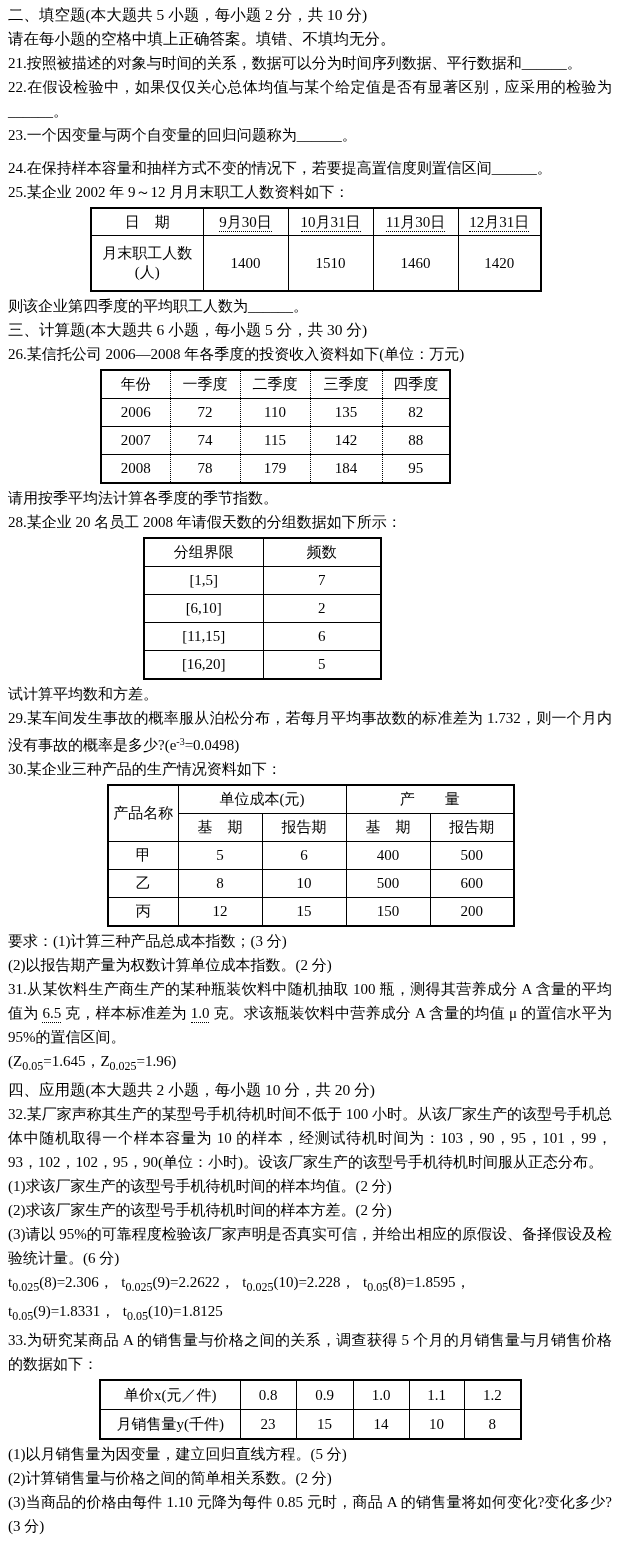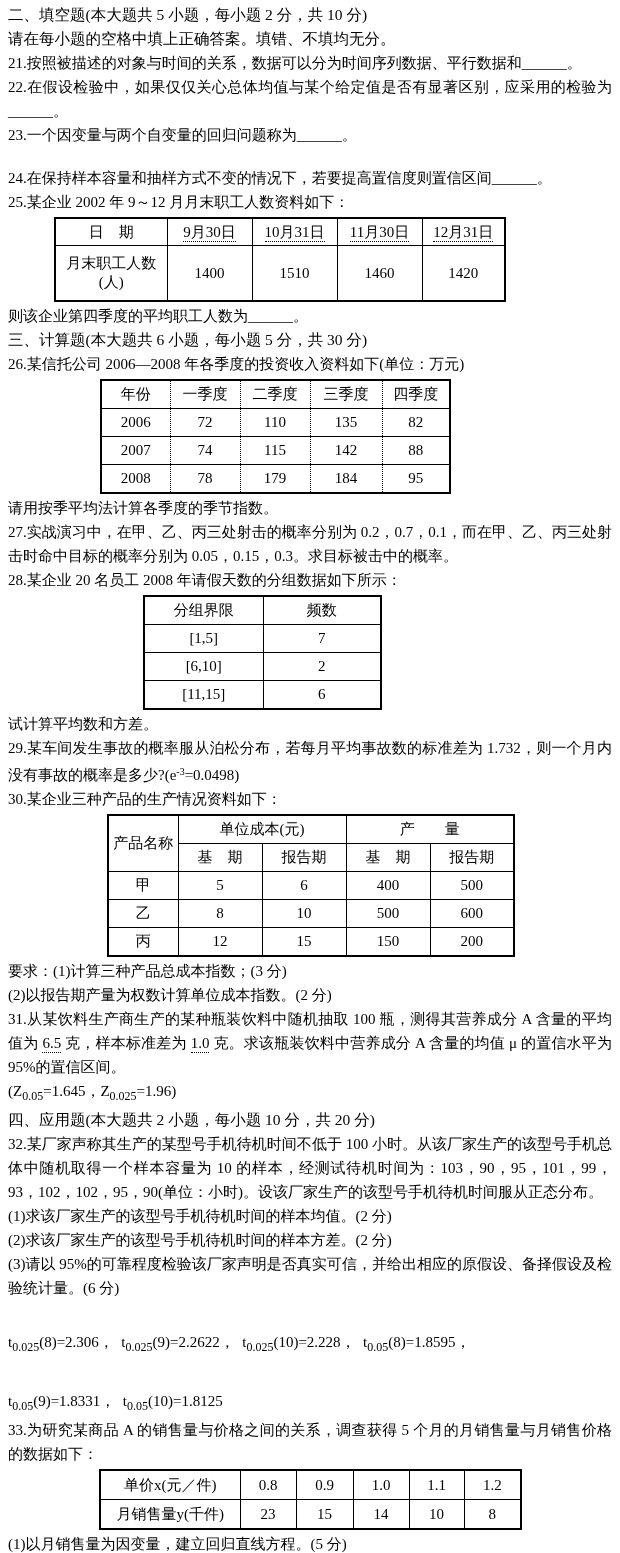--- a/index.html
+++ b/index.html
@@ -3,28 +3,28 @@
 <meta charset="utf-8">
 <style>
   html, body { margin:0; padding:0; background:#ffffff; }
   body {
     width:620px; height:1553px; overflow:hidden;
     color:#000; font-family:"Liberation Serif","DejaVu Serif",serif;
   }
   .doc { padding:3px 8px 0 8px; }
   p { margin:0; font-size:15px; line-height:24px; text-align:justify; }
   p.h { font-weight:normal; font-size:15.5px; }
-  .gap { margin-top:19px; }
-  .tline { white-space:pre-wrap;margin-top:30px; }
+  .gap { margin-top:9px; }
+  .tline { white-space:pre-wrap; }
   .sub { font-size:12px; vertical-align:-4px; }
   .sup { font-size:10px; vertical-align:5px; }
   .ud  { border-bottom:1px dotted #000; padding-bottom:1px; }
   table { border-collapse:collapse; table-layout:fixed; border:2px solid #000; margin-top:3px; margin-bottom:2px; }
   td { border:1px solid #000; text-align:center; vertical-align:middle; font-size:15px; padding:0; overflow:hidden; }
-  .t25 { margin-left:46px; width:450px; }
+  .t25 { margin-left:82px; width:450px; }
   .t25 tr.hd td { height:26px; }
   .t25 tr.bd td { height:54px; }
   .t26 { margin-left:92px; width:349px; }
   .t26 td { height:27px; border-top:1px solid #000; border-bottom:1px solid #000; border-left:1px dotted #000; border-right:none; }
   .t26 td:first-child { border-left:none; }
   .t28 { margin-left:135px; width:237px; }
   .t28 td { height:27px; }
   .t30 { margin-left:99px; width:406px; }
   .t30 td { height:27px; }
   .t33 { margin-left:91px; width:421px;font-family:Liberation Serif, serif; }
@@ -111,21 +111,20 @@
       <td>2008</td>
       <td>78</td>
       <td>179</td>
       <td>184</td>
       <td>95</td>
     </tr>
   </tbody>
     </table>
   <p>请用按季平均法计算各季度的季节指数。</p>
 
-  <p>27.实战演习中，在甲、乙、丙三处射击的概率分别为 0.2，0.7，0.1，而在甲、乙、丙三处射击时命中目标的概率分别为 0.05，0.15，0.3。求目标被击中的概率。</p>
 
   <p>28.某企业 20 名员工 2008 年请假天数的分组数据如下所示：</p>
   <table class="t28">
     <colgroup>
         <col style="width:119px">
         <col style="width:118px">
       </colgroup>
     <tbody>
         <tr>
       <td>分组界限</td>
@@ -135,20 +134,24 @@
       <td>[1,5]</td>
       <td>7</td>
     </tr>
     <tr>
       <td>[6,10]</td>
       <td>2</td>
     </tr>
     <tr>
       <td>[11,15]</td>
       <td>6</td>
+    </tr>
+    <tr>
+      <td>[16,20]</td>
+      <td>5</td>
     </tr>
   </tbody>
     </table>
   <p>试计算平均数和方差。</p>
 
   <p><span>29.某车间发生事故的概率服从泊松分布，若每月平均事故数的标准差为 1.732，则一个月内没有事故的概率是多少?(e</span><span class="sup">-3</span><span>=0.0498)</span></p>
 
   <p>30.某企业三种产品的生产情况资料如下：</p>
   <table class="t30">
     <colgroup>

